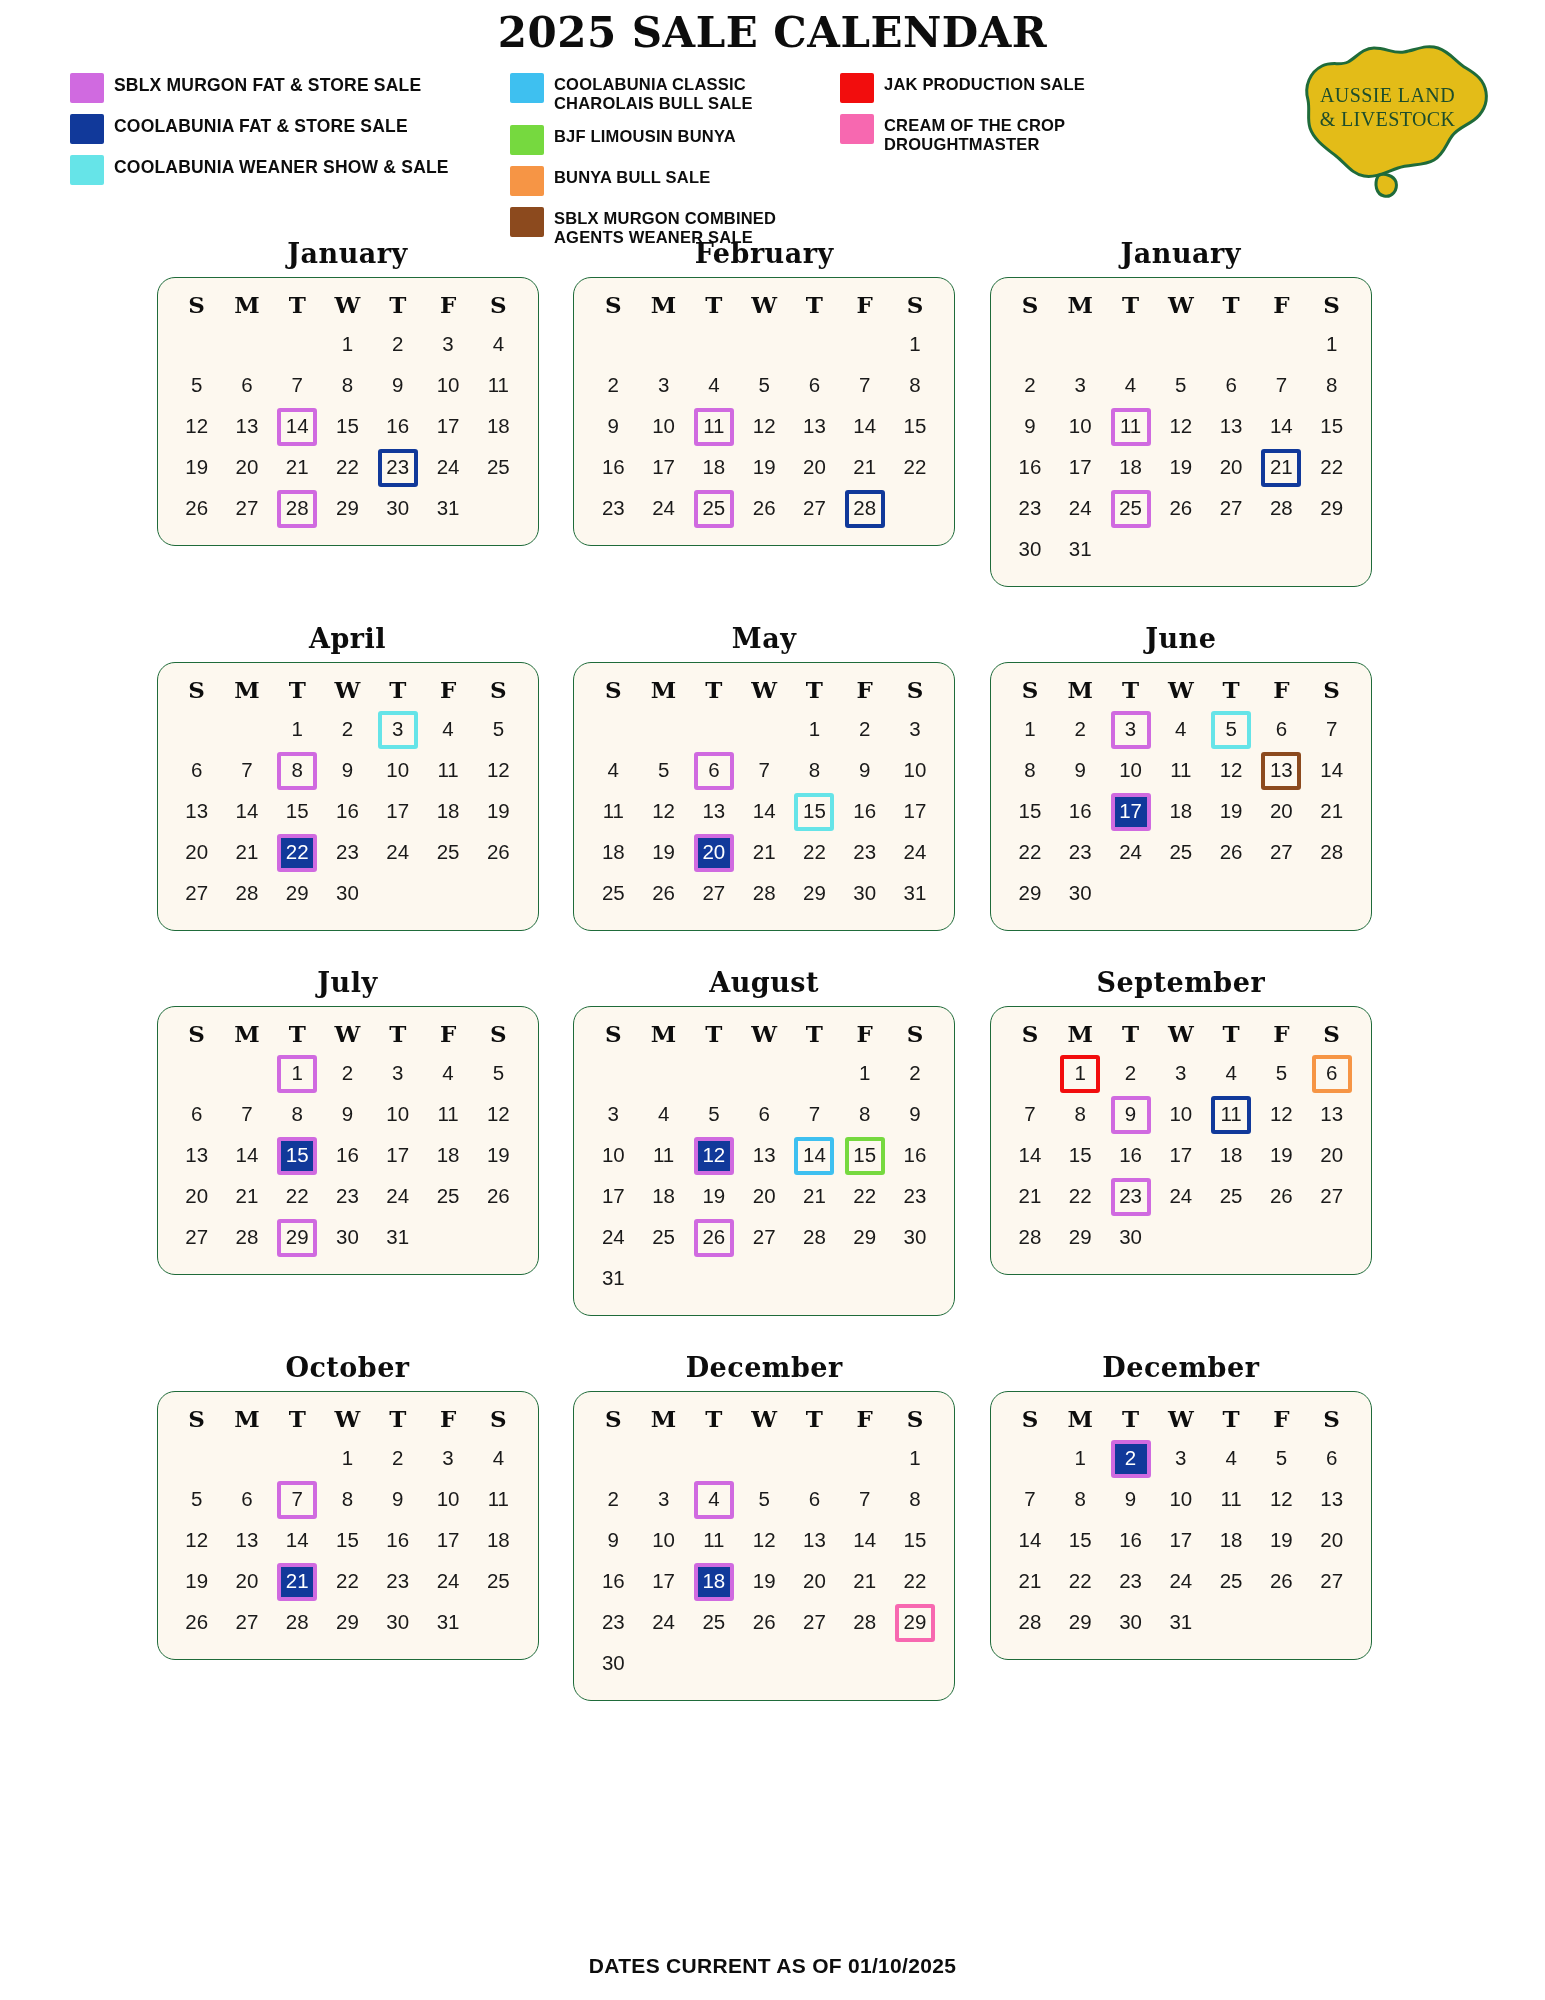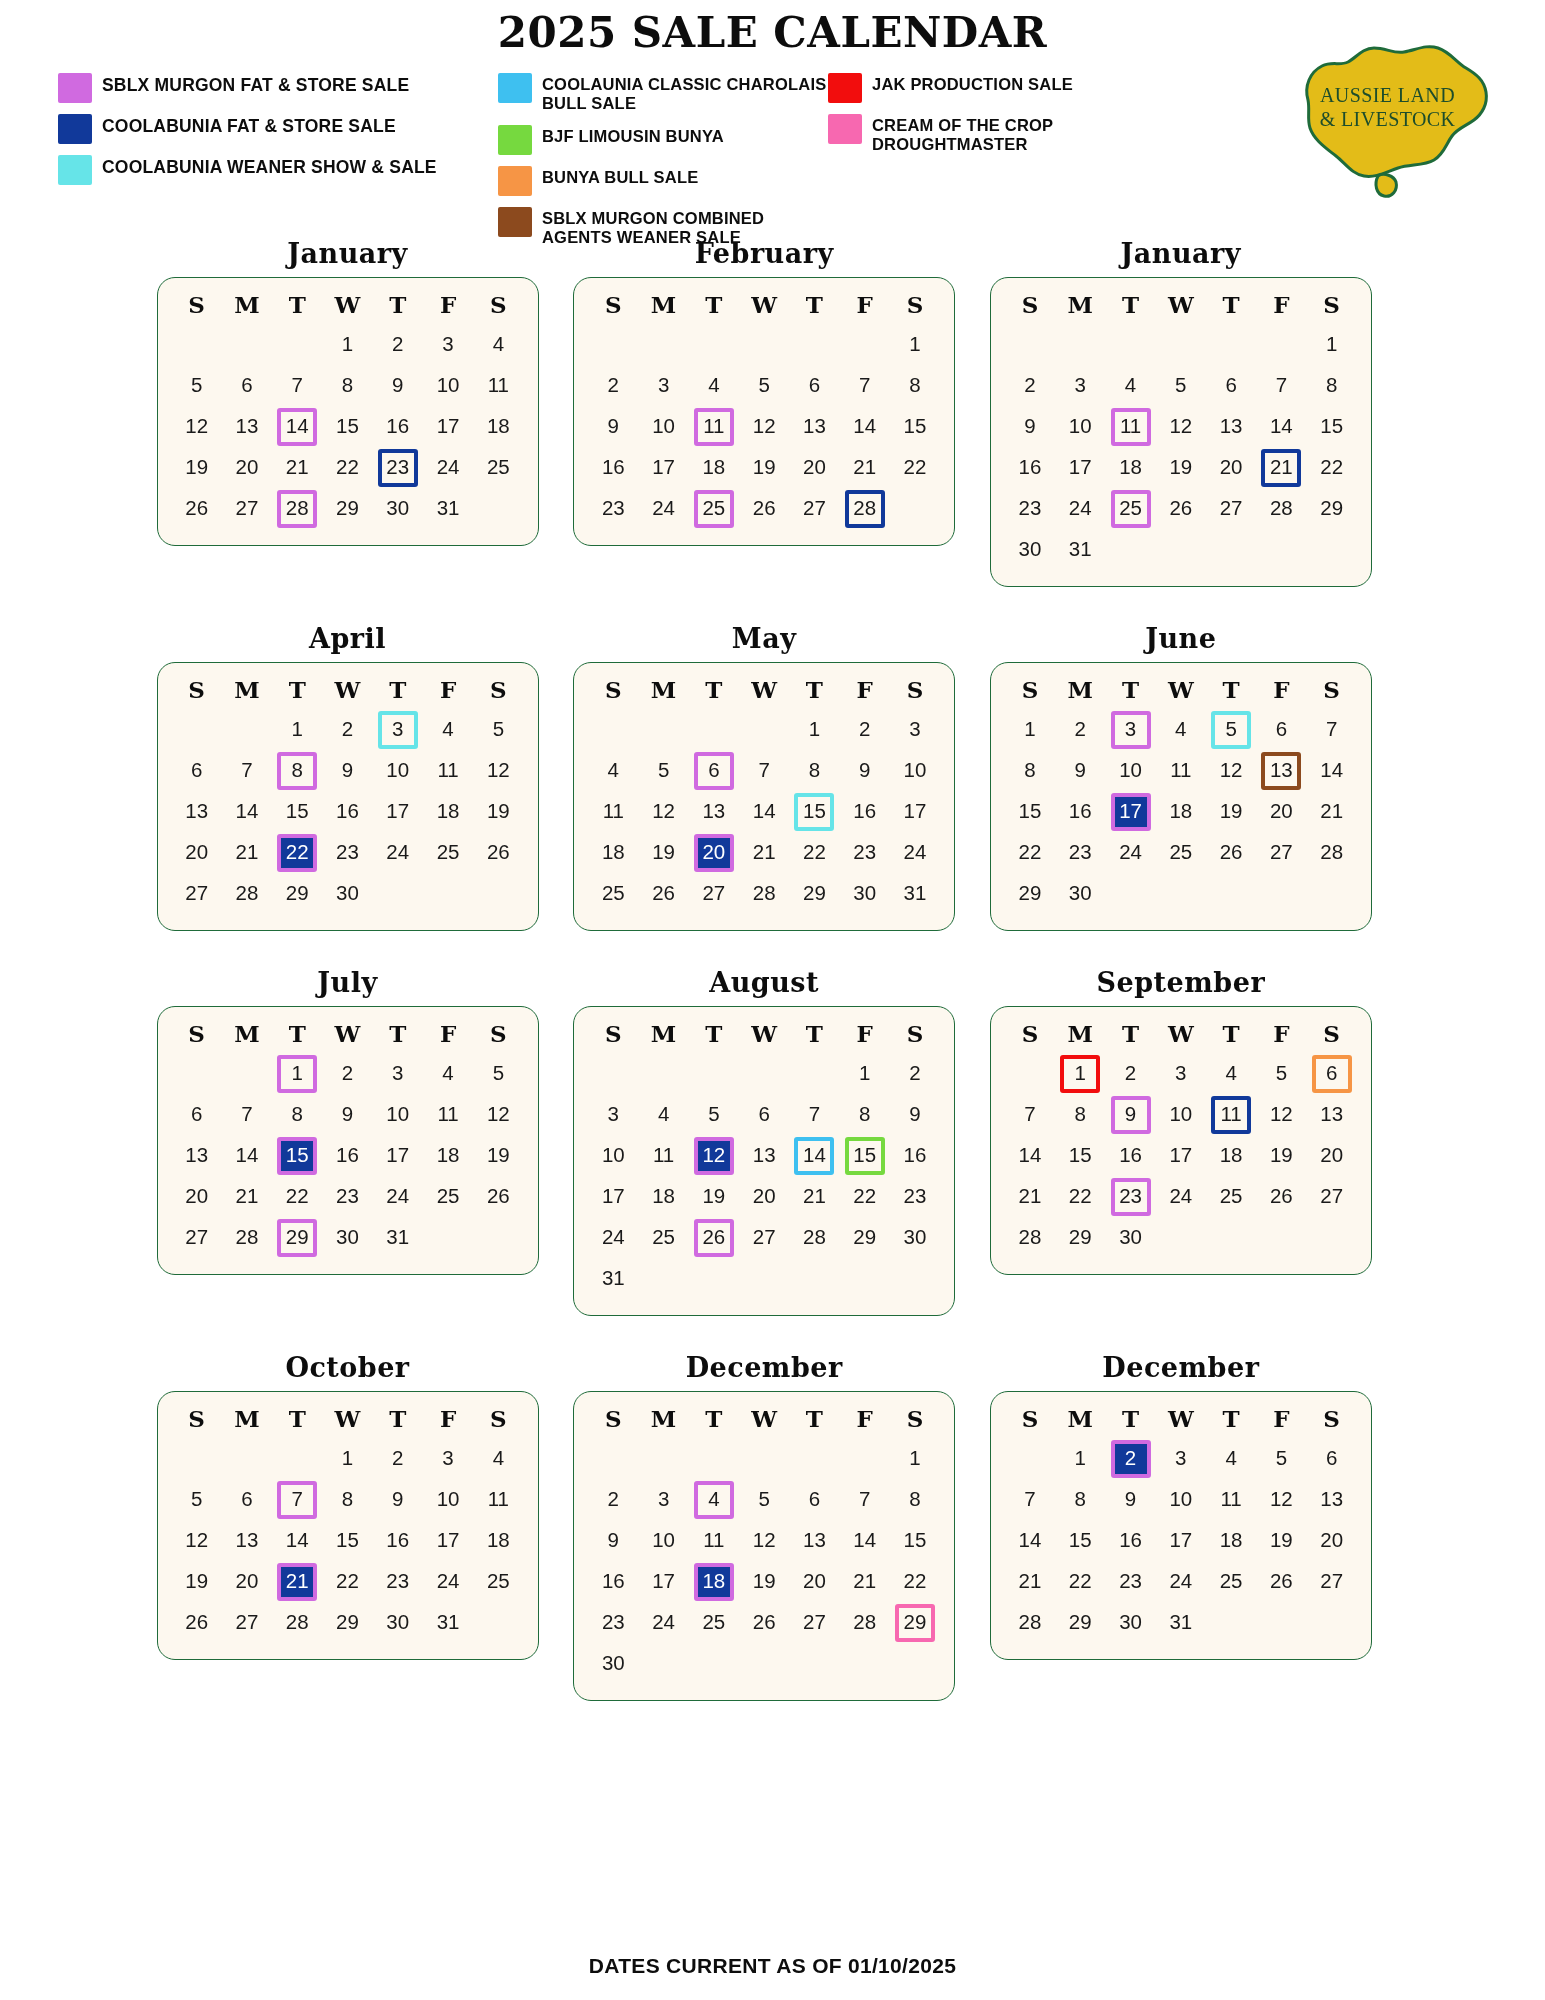--- a/index.html
+++ b/index.html
@@ -43,20 +43,21 @@
     gap: 0px;
   }
   .legend-col { display: flex; flex-direction: column; gap: 10px; }
   .legend-col.c1 { width: 440px; }
   .legend-col.c2 { width: 330px; }
   .legend-col.c3 { width: 330px; }
   .legend-item {
     display: flex;
     align-items: flex-start;
     gap: 10px;
+    margin-left: 12px;
   }
   .swatch {
     width: 34px;
     height: 30px;
     flex: 0 0 34px;
     border-radius: 2px;
     margin-top: 1px;
   }
   .legend-label {
     font-size: 16.5px;
@@ -185,21 +186,21 @@
           <span class="legend-label">COOLABUNIA FAT  &amp; STORE SALE</span>
         </div>
         <div class="legend-item">
           <span class="swatch" style="background: rgb(102, 228, 232);"></span>
           <span class="legend-label">COOLABUNIA WEANER SHOW &amp; SALE</span>
         </div>
       </div>
       <div class="legend-col c2">
         <div class="legend-item">
           <span class="swatch" style="background: rgb(62, 192, 240);"></span>
-          <span class="legend-label">COOLAUNIA CLASSIC CHAROLAIS BULL SALE</span>
+          <span class="legend-label">COOLABUNIA CLASSIC CHAROLAIS BULL SALE</span>
         </div>
         <div class="legend-item">
           <span class="swatch" style="background: rgb(118, 217, 63);"></span>
           <span class="legend-label">BJF LIMOUSIN BUNYA</span>
         </div>
         <div class="legend-item">
           <span class="swatch" style="background: rgb(246, 149, 69);"></span>
           <span class="legend-label">BUNYA  BULL SALE</span>
         </div>
         <div class="legend-item">

